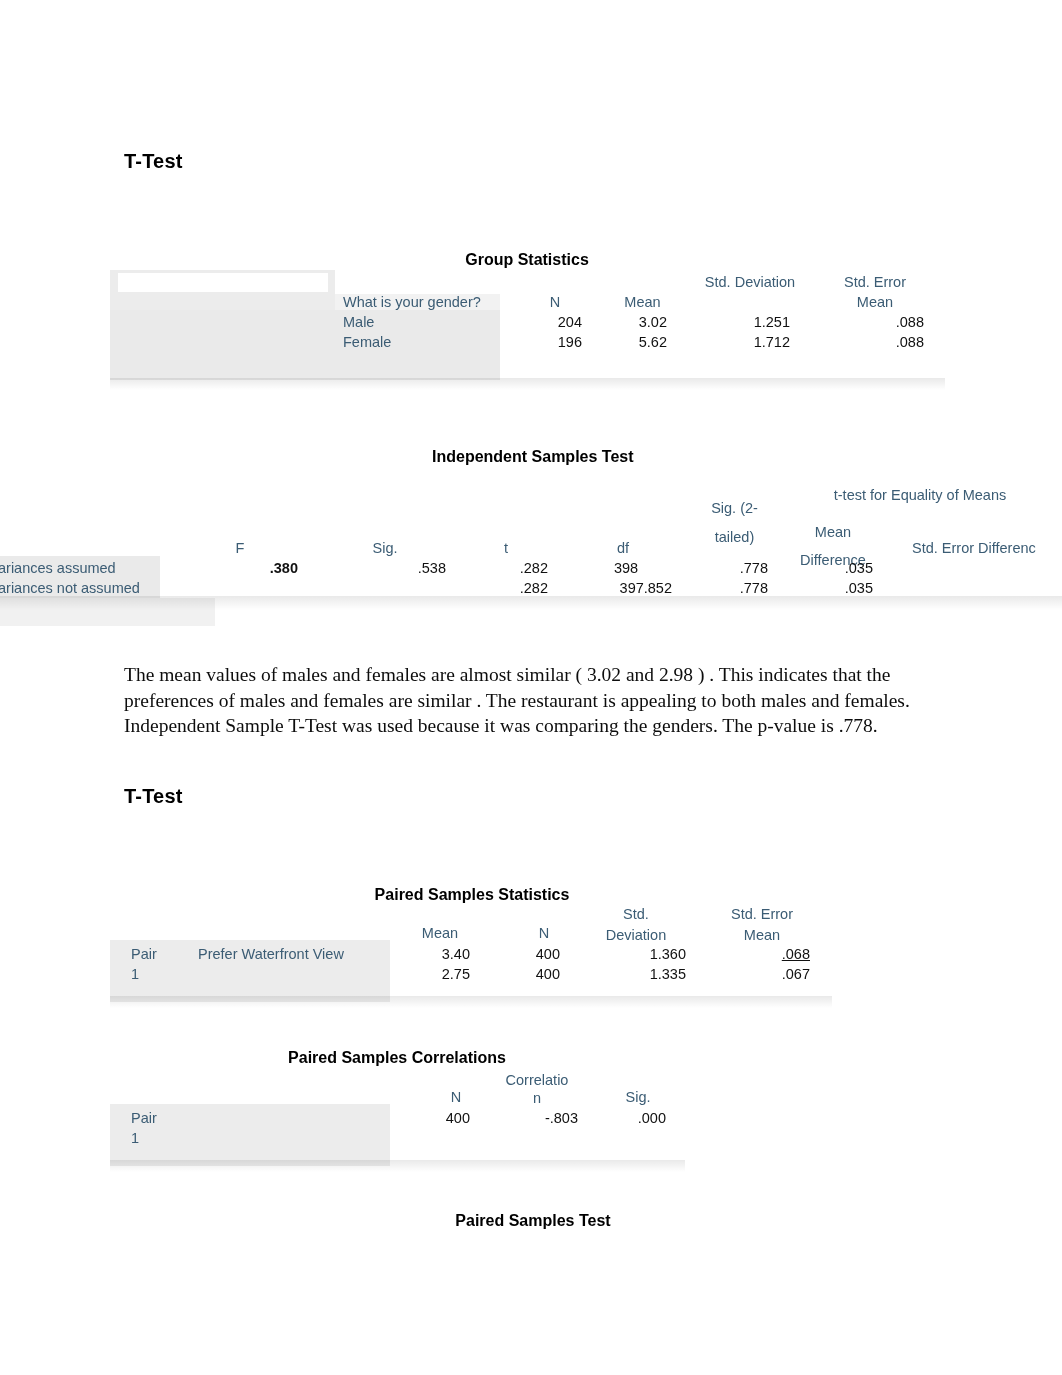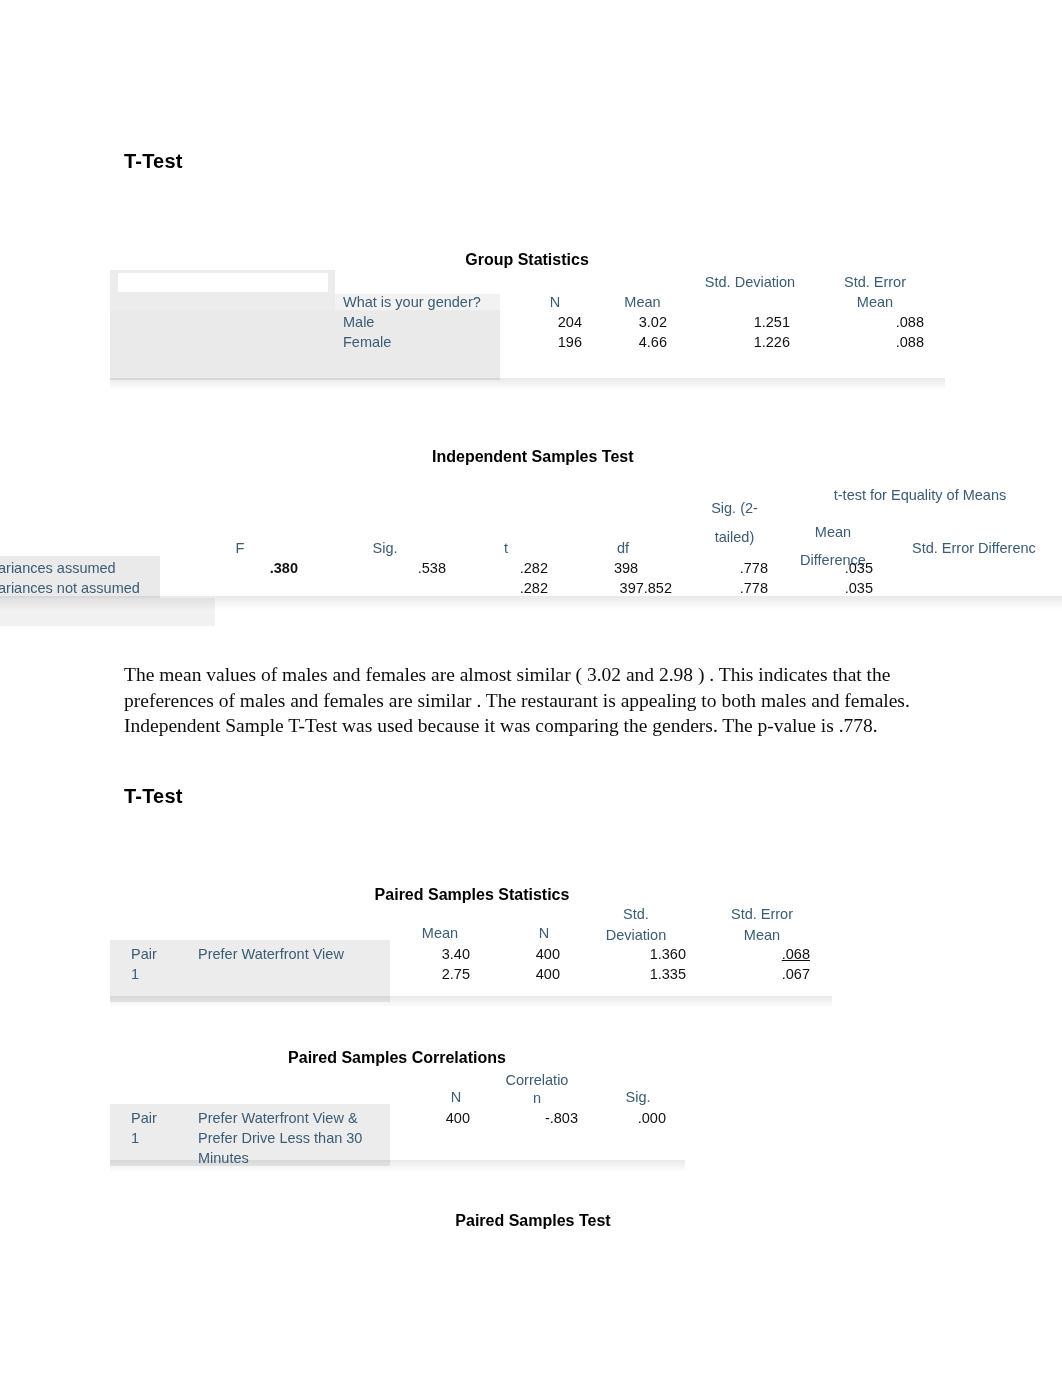--- a/index.html
+++ b/index.html
@@ -113,22 +113,22 @@
   <div class="cell c" style="left:825px; top:272px; width:100px;">Std. Error Mean</div>
 
   <div class="cell l" style="left:343px; top:312px; width:160px;">Male</div>
   <div class="cell n" style="left:510px; top:312px; width:72px;">204</div>
   <div class="cell n" style="left:595px; top:312px; width:72px;">3.02</div>
   <div class="cell n" style="left:700px; top:312px; width:90px;">1.251</div>
   <div class="cell n" style="left:828px; top:312px; width:96px;">.088</div>
 
   <div class="cell l" style="left:343px; top:332px; width:160px;">Female</div>
   <div class="cell n" style="left:510px; top:332px; width:72px;">196</div>
-  <div class="cell n" style="left:595px; top:332px; width:72px;">4.66</div>
-  <div class="cell n" style="left:700px; top:332px; width:90px;">1.226</div>
+  <div class="cell n" style="left:595px; top:332px; width:72px;">5.62</div>
+  <div class="cell n" style="left:700px; top:332px; width:90px;">1.712</div>
   <div class="cell n" style="left:828px; top:332px; width:96px;">.088</div>
 
   <div class="tbl-title" style="top:448px; left:432px; width:200px;text-align:center;">Independent Samples Test</div>
 
   <div class="shadeblock shade" style="left:0px; top:556px; width:160px; height:42px; opacity:0.55;"></div>
   <div class="shadeblock shade-light" style="left:0px; top:598px; width:215px; height:28px; opacity:0.75;"></div>
   <div class="tbl-shadow" style="left:0px; top:596px; width:1062px; height:14px;"></div>
 
   <div class="cell c" style="left:815px; top:485px; width:210px;">t-test for Equality of Means</div>
 
@@ -188,20 +188,19 @@
   <div class="tbl-shadow" style="left:110px; top:1160px; width:575px; height:12px;"></div>
 
   <div class="cell c" style="left:425px; top:1087px; width:62px;">N</div>
   <div class="cell c" style="left:498px; top:1070px; width:78px;">Correlatio</div>
   <div class="cell c" style="left:498px; top:1088px; width:78px;">n</div>
   <div class="cell c" style="left:608px; top:1087px; width:60px;">Sig.</div>
 
   <div class="cell l" style="left:131px; top:1108px; width:55px;">Pair</div>
   <div class="cell l" style="left:131px; top:1128px; width:55px;">1</div>
 
-  <div class="cell l" style="left:198px; top:1108px; width:190px;">Prefer Waterfront View &amp; Prefer Drive Less than 30 Minutes</div>
   <div class="cell n" style="left:418px; top:1108px; width:52px;">400</div>
   <div class="cell n" style="left:510px; top:1108px; width:68px;">-.803</div>
   <div class="cell n" style="left:608px; top:1108px; width:58px;">.000</div>
 
   <div class="tbl-title" style="top:1212px; left:438px; width:190px;">Paired Samples Test</div>
 
 </div>
 
 </body></html>

